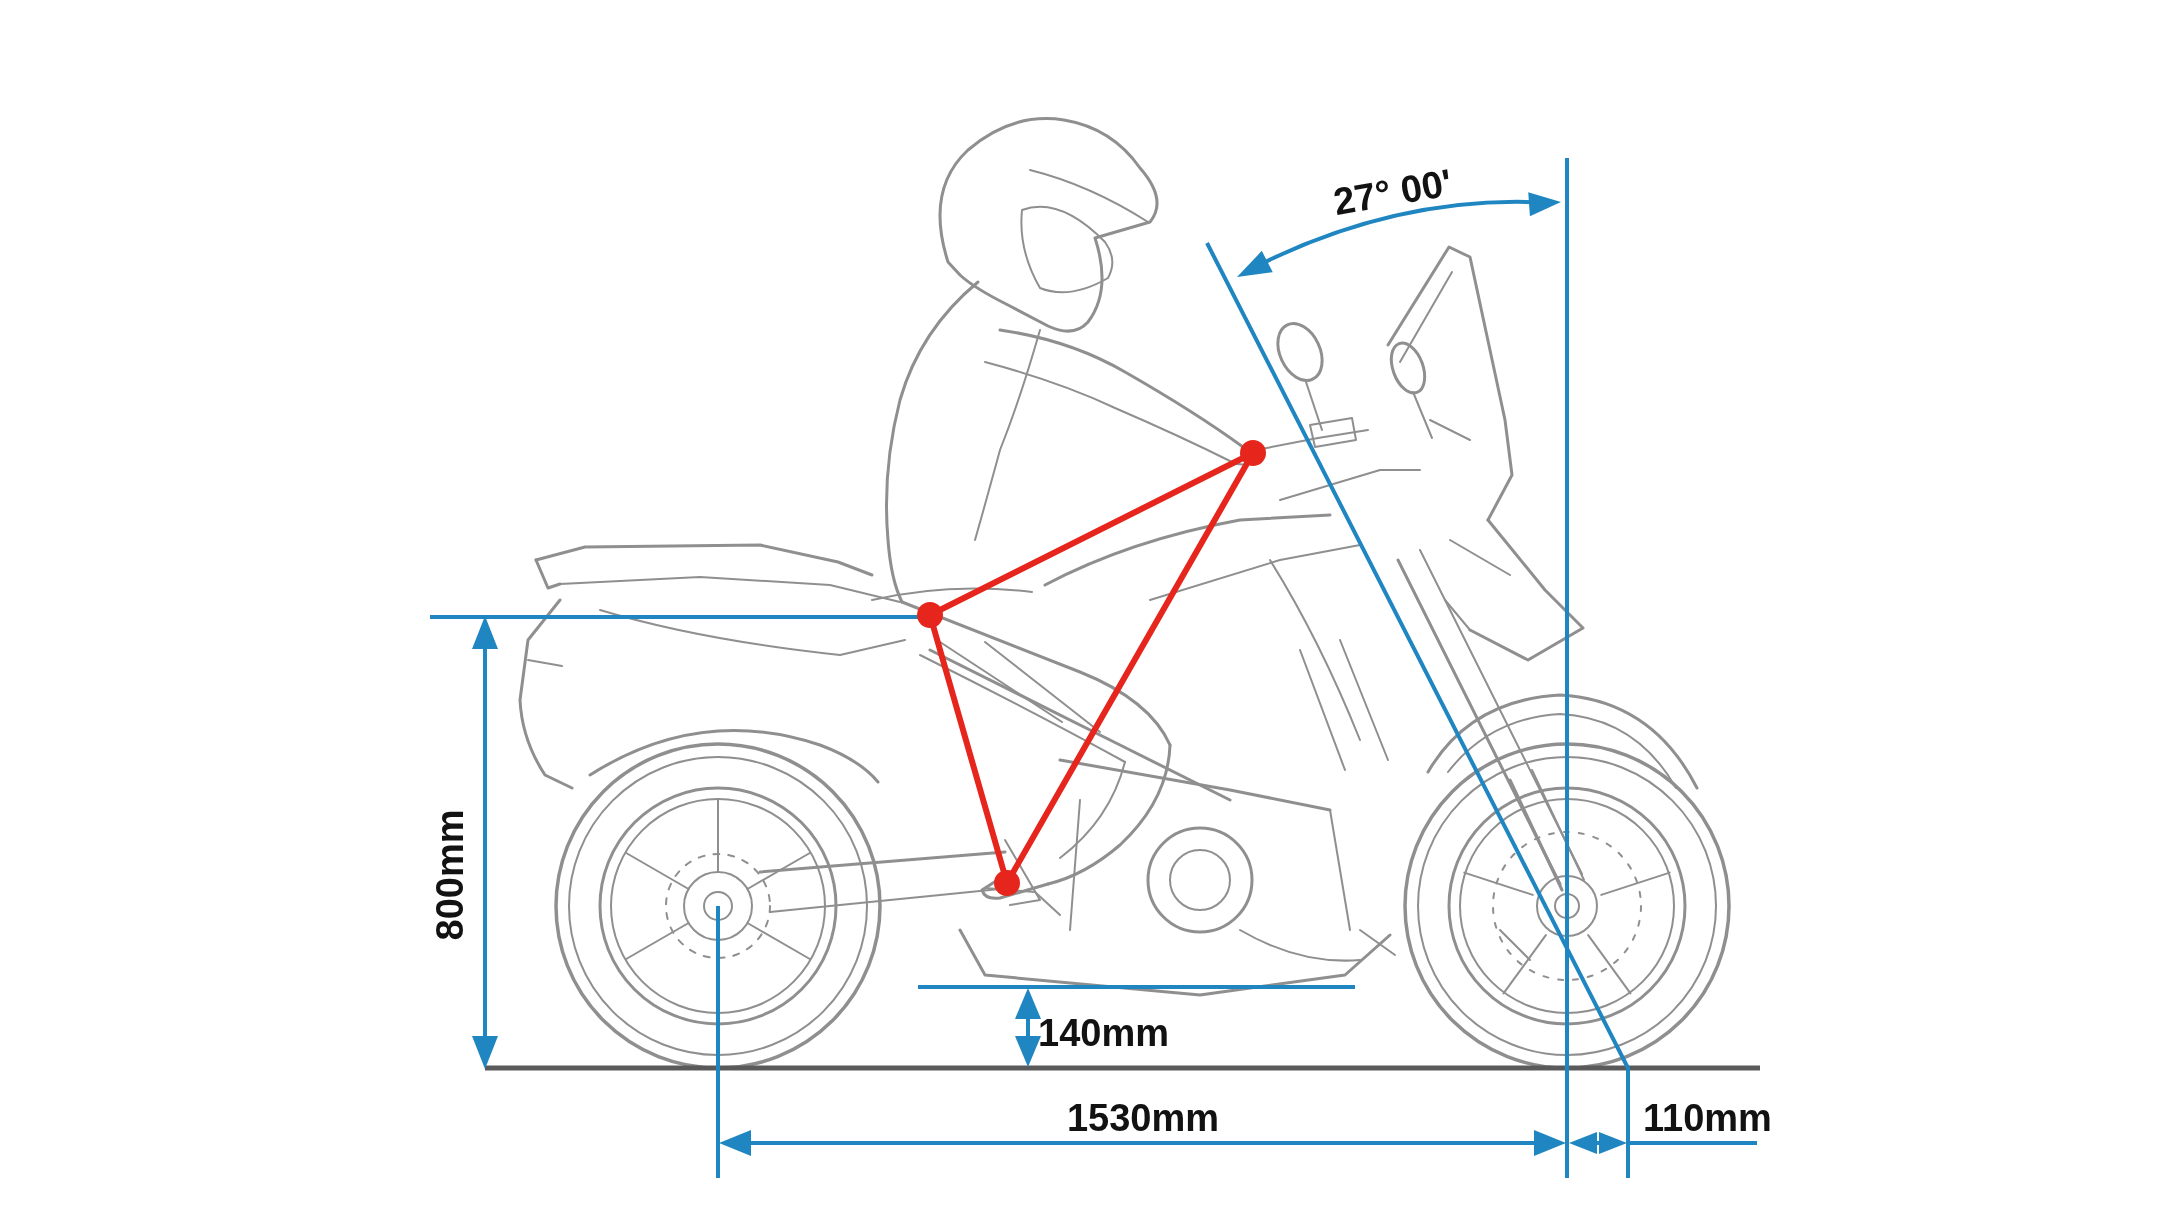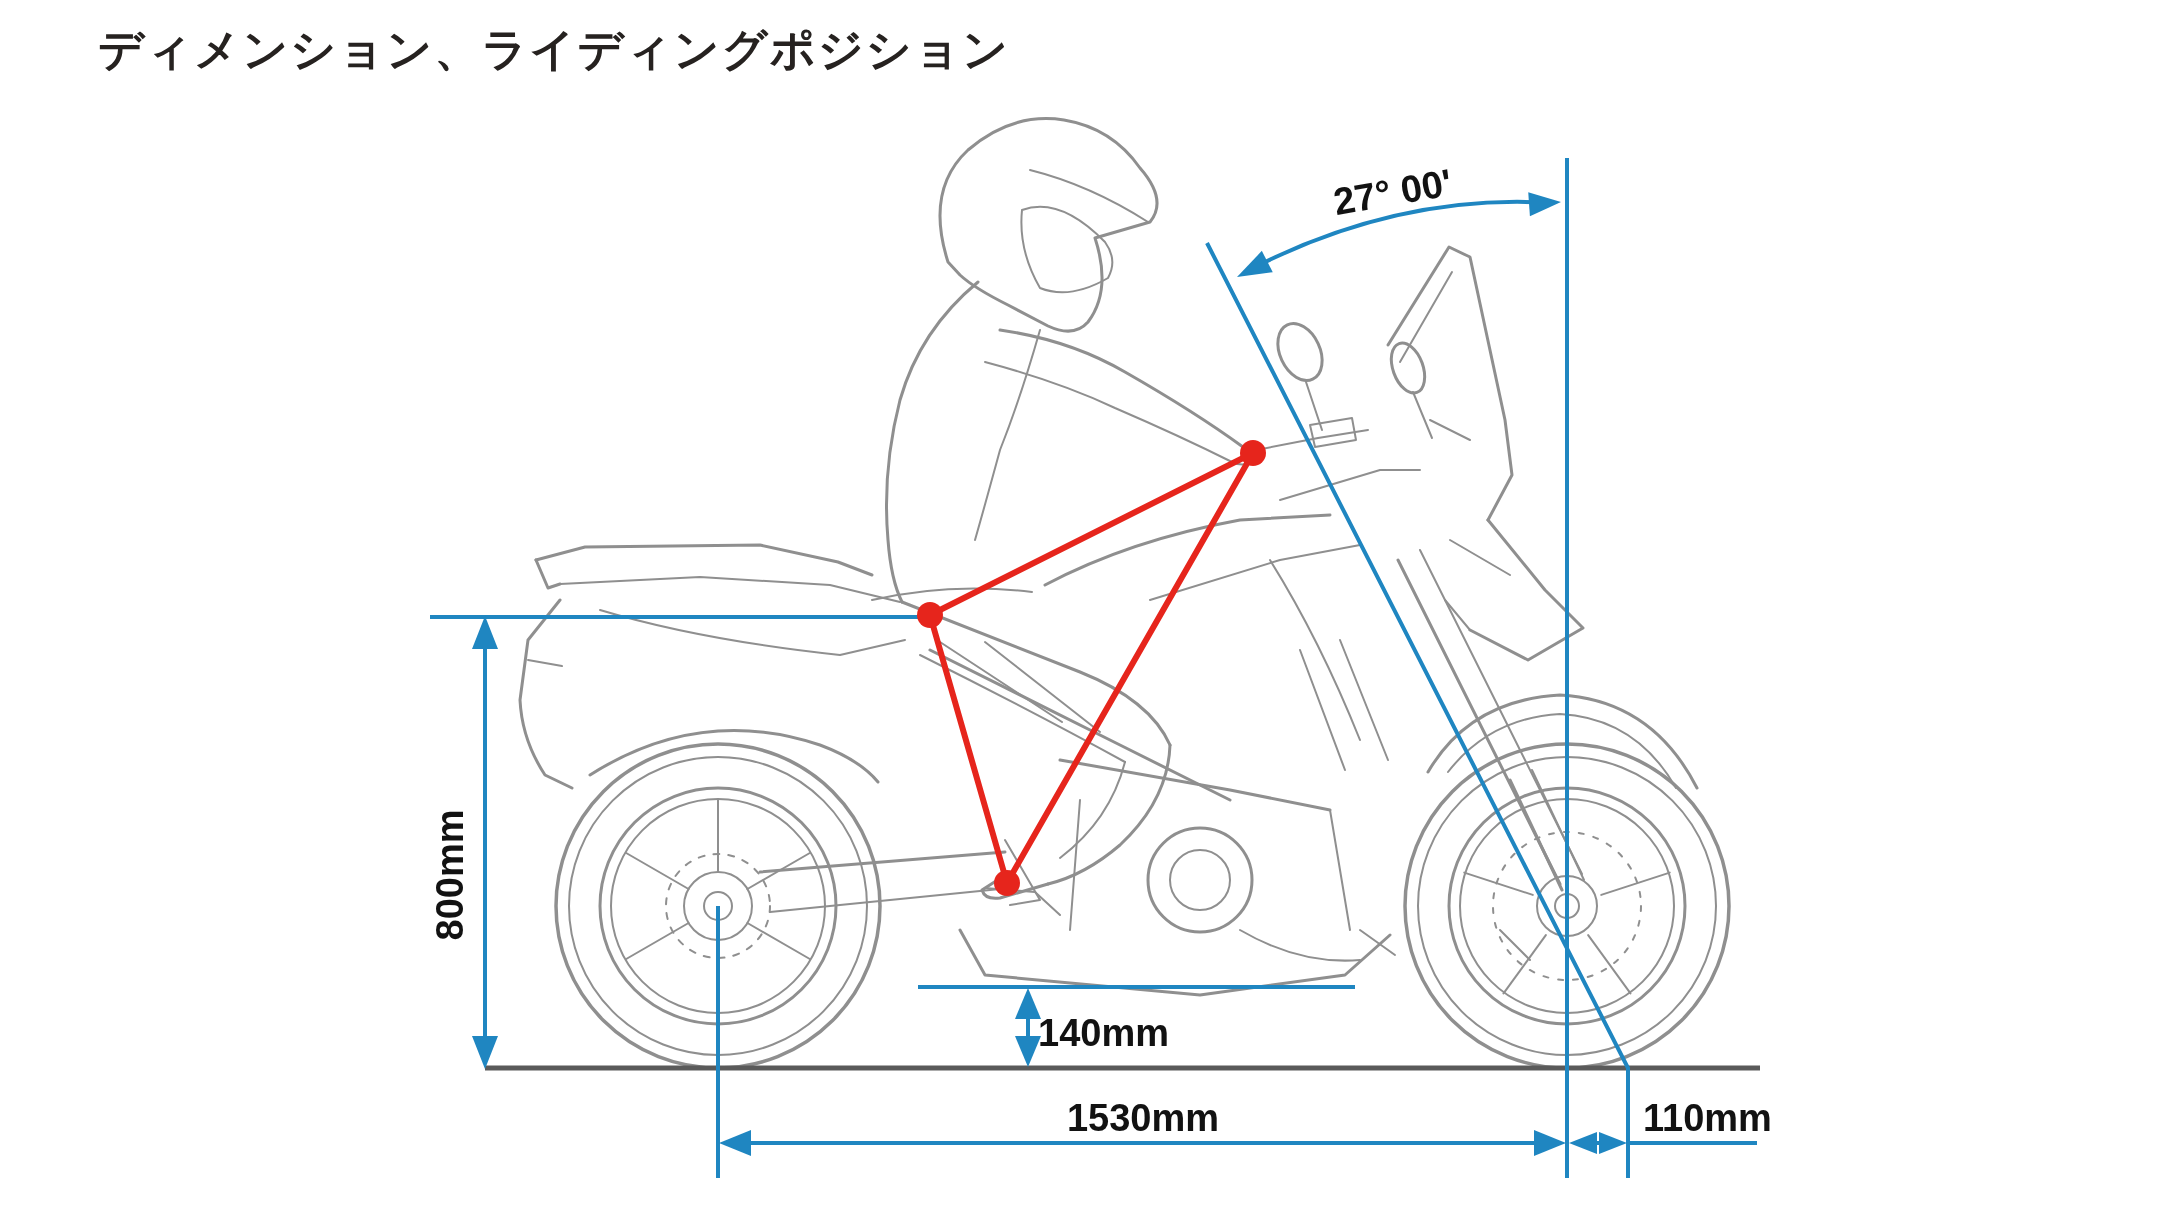--- a/index.html
+++ b/index.html
@@ -28,21 +28,20 @@
     font-family:"Liberation Sans","DejaVu Sans",sans-serif;
     font-weight:700;font-size:38px;
     fill:var(--label_black,#121212);stroke:none;
   }
 </style>
 </head>
 <body>
 
 <div class="stage">
 
-  <h1 class="page-title">ディメンション、ライディングポジション</h1>
 
   <svg class="diagram" viewBox="0 0 2160 1210">
 
     <g class="lineart">
 
       <g>
         <circle cx="718" cy="906" r="162" stroke-width="3.5"></circle>
         <circle cx="718" cy="906" r="149" class="thin"></circle>
         <circle cx="718" cy="906" r="118"></circle>
         <circle cx="718" cy="906" r="107" class="thin"></circle>

